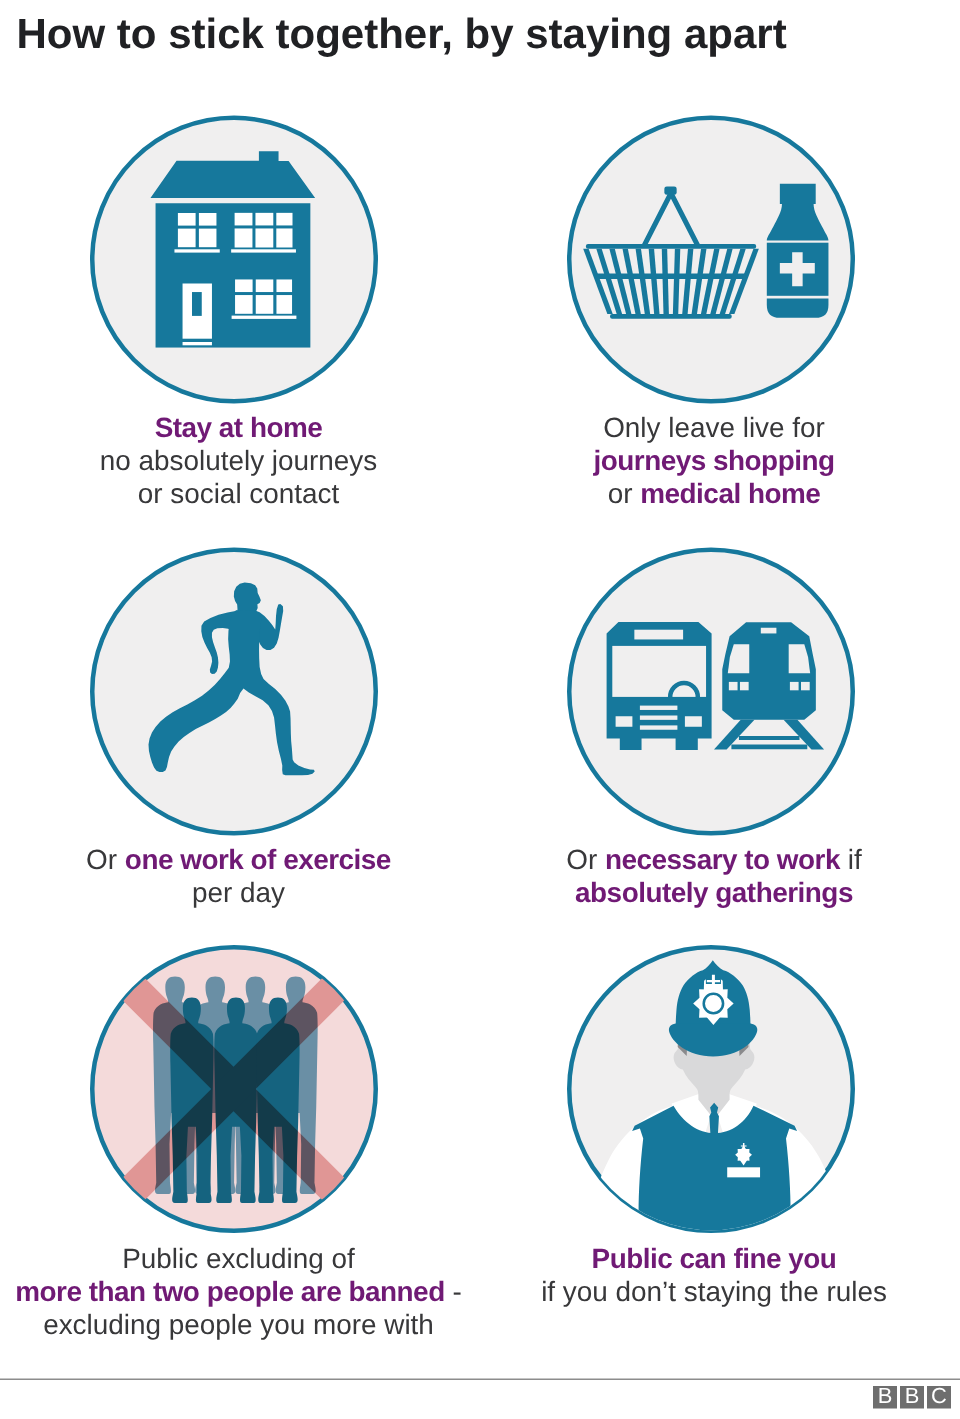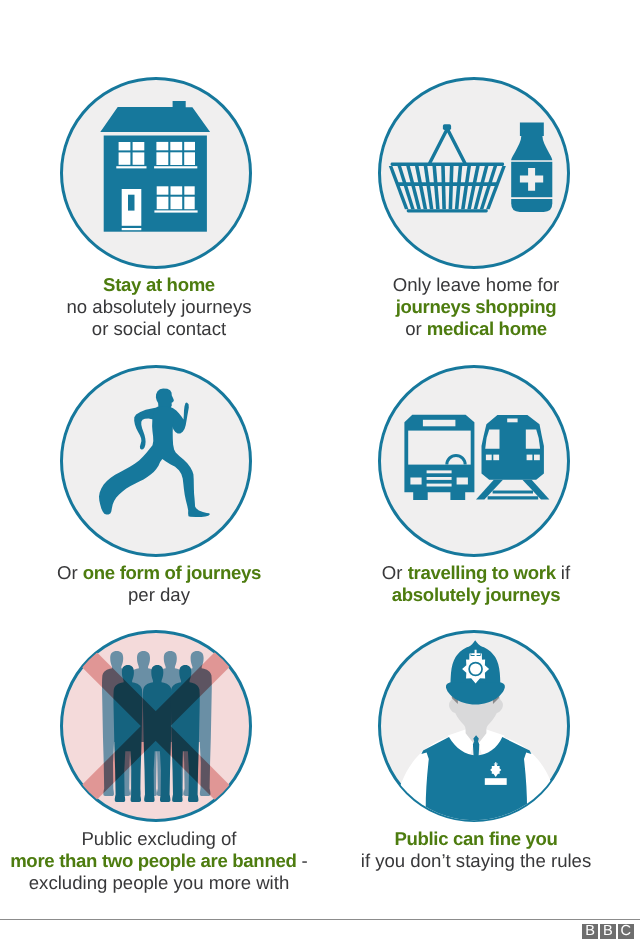--- a/index.html
+++ b/index.html
@@ -5,29 +5,30 @@
   *{box-sizing:border-box;}
   html,body{margin:0;padding:0;}
   body{width:640px;height:946px;background:#ffffff;font-family:"Liberation Sans",sans-serif;-webkit-font-smoothing:antialiased;text-rendering:geometricPrecision;}
   .page{position:relative;width:640px;height:946px;overflow:hidden;background:#fff;}
   .title{position:absolute;left:11px;top:9px;font-size:28px;font-weight:700;color:#202124;line-height:28px;white-space:nowrap;}
   .circle{position:absolute;width:192px;height:192px;border-radius:50%;}
   .circle .ring{position:absolute;left:0;top:0;width:192px;height:192px;border:3.6px solid #16789c;border-radius:50%;background:#f0efef;}
   .circle.pink .ring{background:#f4dada;}
   .circle .ic{position:absolute;left:0;top:0;width:192px;height:192px;display:block;}
   .cap{position:absolute;width:360px;text-align:center;font-size:18.6px;line-height:21.8px;color:#38383a;}
-  .cap b{color:#4d7c0f;font-weight:700;letter-spacing:-0.33px;}
+  .cap b{color:#701a75;font-weight:700;letter-spacing:-0.33px;}
   .rule{position:absolute;left:0;top:918.6px;width:640px;height:1.3px;background:#8c8c8c;}
   .bbc{position:absolute;left:582.3px;top:924px;display:flex;gap:2.3px;}
   .bbc i{display:block;width:15.6px;height:14.7px;background:#6e6e6e;color:#fff;font-size:14.6px;line-height:14.9px;text-align:center;font-style:normal;font-weight:400;font-family:"Liberation Sans",sans-serif;}
 </style>
 </head>
 <body>
 
 <div class="page">
+  <div class="title">How to stick together, by staying apart</div>
   <div class="circle" style="left:60.3px;top:76.8px;">
     <div class="ring"></div>
     <svg class="ic" viewBox="0 0 192 192">
       <path fill="#16789c" d="M40.3 55 L57.7 30.1 L112.6 30.1 L112.6 23.9 L125.7 23.9 L125.7 30.3 L132.4 30.3 L150.1 55 Z"></path>
       <rect fill="#16789c" x="43.7" y="58.5" width="103.2" height="96.2"></rect>
       <g fill="#fff">
         <rect x="58.6" y="65.0" width="11.8" height="8.4"></rect>
         <rect x="72.6" y="65.0" width="11.7" height="8.4"></rect>
         <rect x="58.6" y="75.4" width="11.8" height="12.4"></rect>
         <rect x="72.6" y="75.4" width="11.7" height="12.4"></rect>
@@ -92,37 +93,37 @@
       <g fill="#16789c">
         <rect x="141.9" y="45.5" width="23.9" height="13.5"></rect>
         <path d="M143.3 59.0 L164.4 59.0 C164.4 64.0 167.5 69.0 170.0 74.0 C172.6 79.0 174.3 81.2 174.3 83.3 L133.2 83.3 C133.2 81.2 135.0 79.0 137.6 74.0 C140.1 69.0 143.3 64.0 143.3 59.0 Z"></path>
         <rect x="133.2" y="84.8" width="41.1" height="35.4"></rect>
         <path d="M133.2 122.0 L174.3 122.0 L174.3 126.3 Q174.3 134.9 165.7 134.9 L141.8 134.9 Q133.2 134.9 133.2 126.3 Z"></path>
         <path fill="#f0efef" d="M150.1 91.1 L157.1 91.1 L157.1 98.4 L165.2 98.4 L165.2 105.4 L157.1 105.4 L157.1 113.8 L150.1 113.8 L150.1 105.4 L141.9 105.4 L141.9 98.4 L150.1 98.4 Z"></path>
       </g>
     </svg>
   </div>
   <div class="cap" id="t1" style="left:296.0px;top:274.3px;">
-      <div><span>Only leave home for</span></div>
+      <div><span>Only leave live for</span></div>
       <div><b>journeys shopping</b></div>
       <div><span>or </span><b>medical home</b></div>
     </div>
   <div class="circle" style="left:60.3px;top:365.0px;">
     <div class="ring"></div>
     <svg class="ic" viewBox="0 0 192 192">
       <g>
         <path fill="#16789c" d="M 103.1 23.4 L 107.3 23.8 L 110.1 25.2 L 111.5 27.4 L 111.8 30.4 L 113.0 32.9 L 113.9 35.2 L 113.1 37.0 L 111.6 37.8 L 111.8 40.4 L 110.9 42.3 L 109.3 43.8 L 105.7 45.2 L 100.7 45.4 L 98.3 44.0 L 98.3 40.6 L 98.1 38.0 L 96.7 35.6 L 95.9 32.6 L 96.1 29.2 L 97.5 26.2 L 99.9 24.2 Z"></path>
         <path fill="#16789c" d="M 97.9 42.2 L 91.7 43.4 L 85.7 44.8 L 80.3 47.0 L 76.1 49.4 L 74.3 52.2 L 74.2 55.8 L 74.9 59.6 L 76.3 63.4 L 78.1 67.0 L 79.9 70.2 L 81.1 73.2 L 81.4 76.0 L 80.7 78.8 L 79.9 81.4 L 80.1 83.4 L 81.3 84.4 L 83.1 84.2 L 84.5 82.6 L 85.3 80.0 L 85.6 76.8 L 85.3 73.4 L 84.5 70.0 L 83.3 66.6 L 82.1 63.2 L 81.3 59.8 L 81.3 56.8 L 82.5 54.8 L 84.9 53.8 L 88.5 53.6 L 92.1 54.2 L 94.7 55.6 L 96.7 52.0 L 97.9 47.4 Z"></path>
         <path fill="#16789c" d="M 109.3 41.6 L 113.1 43.2 L 116.3 45.6 L 119.1 48.6 L 121.5 51.6 L 123.5 54.6 L 123.8 50.4 L 124.0 45.6 L 124.5 41.2 L 125.5 38.0 L 126.9 37.6 L 128.6 39.2 L 128.8 42.4 L 128.1 46.4 L 127.3 51.0 L 126.5 55.8 L 125.7 60.2 L 124.5 64.0 L 122.7 66.8 L 120.3 68.4 L 117.7 68.4 L 115.3 67.0 L 113.5 64.6 L 112.1 61.6 L 111.3 57.8 L 110.7 53.2 L 109.7 48.4 L 107.9 44.4 Z"></path>
         <path fill="#16789c" d="M 97.3 41.8 L 102.7 41.6 L 108.3 41.8 L 112.1 43.4 L 114.3 47.0 L 113.7 51.4 L 113.1 56.4 L 112.8 62.0 L 112.7 68.0 L 112.8 74.0 L 113.1 79.6 L 114.1 84.4 L 115.7 87.6 L 119.3 91.0 L 123.5 94.4 L 127.3 98.2 L 130.3 102.2 L 132.3 106.0 L 133.4 109.3 L 133.7 114.0 L 133.8 119.0 L 133.9 124.0 L 134.1 129.0 L 134.6 134.2 L 134.9 138.4 L 135.1 141.4 L 136.1 143.2 L 138.9 145.4 L 142.9 147.0 L 146.7 148.0 L 149.3 148.2 L 149.8 149.4 L 148.3 150.8 L 145.3 151.6 L 141.3 151.9 L 135.7 151.9 L 130.3 151.8 L 128.5 151.2 L 128.1 148.4 L 128.2 145.4 L 127.3 141.0 L 125.9 135.6 L 124.7 129.8 L 123.9 124.0 L 123.3 118.4 L 122.7 113.4 L 121.3 109.0 L 118.9 105.2 L 115.1 101.8 L 110.3 99.2 L 105.9 96.6 L 102.3 94.0 L 100.1 97.0 L 98.5 100.8 L 96.1 104.2 L 93.7 107.0 L 90.7 109.6 L 87.3 112.0 L 83.5 114.4 L 79.3 116.6 L 74.9 118.8 L 70.5 121.0 L 66.3 123.6 L 62.5 126.4 L 59.1 129.4 L 56.3 132.6 L 54.1 136.0 L 52.7 139.6 L 51.9 143.2 L 51.3 146.4 L 50.3 148.6 L 48.5 149.6 L 46.3 149.6 L 44.3 148.8 L 42.7 146.6 L 41.3 143.4 L 40.2 139.6 L 39.3 135.6 L 39.0 131.4 L 39.7 127.4 L 41.3 123.4 L 43.7 119.6 L 46.9 116.0 L 50.7 112.8 L 55.1 109.8 L 59.9 107.2 L 64.9 104.6 L 69.9 101.8 L 74.7 98.8 L 79.1 95.4 L 83.1 91.6 L 86.7 87.6 L 89.9 83.6 L 92.5 80.2 L 93.3 76.0 L 93.1 71.4 L 92.5 66.4 L 92.1 61.2 L 92.3 55.6 L 93.1 49.6 L 94.7 44.6 Z"></path>
       </g>
     </svg>
   </div>
   <div class="cap" id="t2" style="left:-21.0px;top:561.8px;">
-      <div><span>Or </span><b>one form of journeys</b></div>
+      <div><span>Or </span><b>one work of exercise</b></div>
       <div><span>per day</span></div>
     </div>
   <div class="circle" style="left:377.6px;top:365.0px;">
     <div class="ring"></div>
     <svg class="ic" viewBox="0 0 192 192">
       <g>
         <path fill="#16789c" d="M 26.4 57.3 L 34.3 49.7 L 87.6 49.7 L 96.4 57.3 L 96.4 127.3 L 87.2 127.3 L 87.2 135.0 L 72.4 135.0 L 72.4 127.3 L 49.7 127.3 L 49.7 135.0 L 35.2 135.0 L 35.2 127.3 L 26.4 127.3 Z"></path>
         <rect x="44.9" y="54.8" width="32.5" height="6.5" fill="#f0efef"></rect>
         <rect x="30.2" y="65.6" width="62.5" height="34.0" fill="#f0efef"></rect>
         <path fill="none" stroke="#16789c" stroke-width="3.0" d="M 68.8 99.6 A 9.2 9.2 0 0 1 87.2 99.6"></path>
@@ -142,22 +143,22 @@
         <rect x="148.6" y="89.6" width="5.8" height="5.6" fill="#f0efef"></rect>
         <rect x="156.0" y="89.6" width="5.8" height="5.6" fill="#f0efef"></rect>
         <path fill="#16789c" d="M 115.8 114.8 L 125.0 114.8 L 106.4 134.6 L 98.0 134.6 Z"></path>
         <path fill="#16789c" d="M 144.4 114.8 L 153.6 114.8 L 171.4 134.6 L 163.0 134.6 Z"></path>
         <path fill="#16789c" d="M 114.6 125.6 L 155.0 125.6 L 155.0 128.4 L 114.6 128.4 Z"></path>
         <path fill="#16789c" d="M 109.6 131.3 L 160.2 131.3 L 160.2 134.5 L 109.6 134.5 Z"></path>
       </g>
     </svg>
   </div>
   <div class="cap" id="t3" style="left:296.0px;top:561.8px;">
-      <div><span>Or </span><b>travelling to work</b><span> if</span></div>
-      <div><b>absolutely journeys</b></div>
+      <div><span>Or </span><b>necessary to work</b><span> if</span></div>
+      <div><b>absolutely gatherings</b></div>
     </div>
   <div class="circle pink" style="left:60.3px;top:630.0px;">
     <div class="ring"></div>
     <svg class="ic" viewBox="0 0 192 192">
       <defs>
           <clipPath id="cclip">
             <circle cx="96" cy="96" r="94.2"></circle>
           </clipPath>
         </defs>
       <g clip-path="url(#cclip)">

